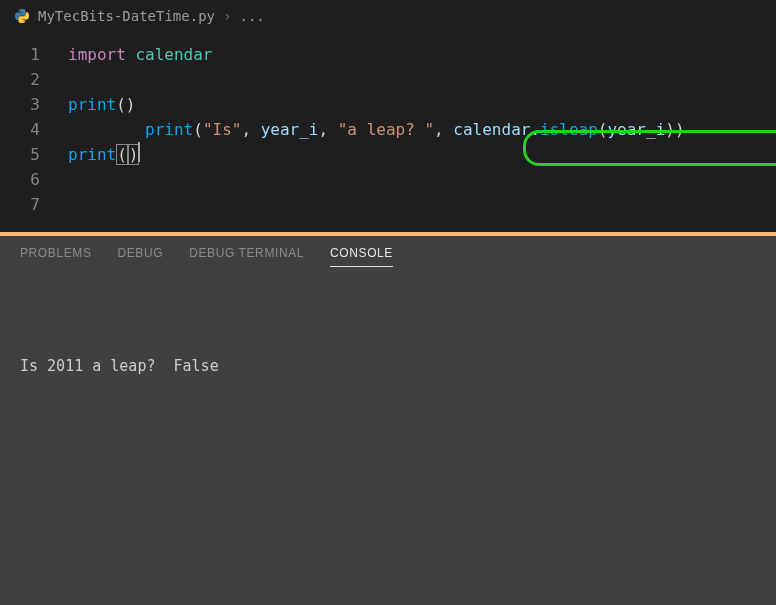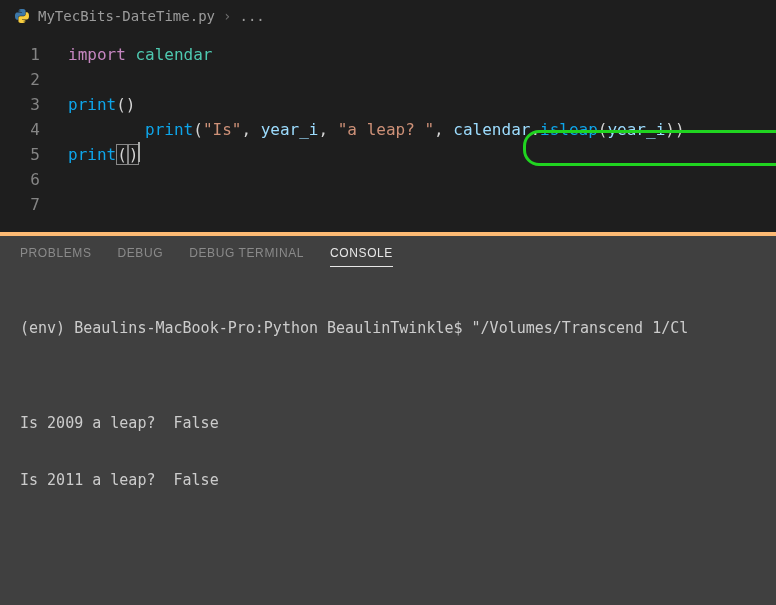--- a/index.html
+++ b/index.html
@@ -158,23 +158,21 @@
 </div>
 
 <div class="panel">
   <div class="panel-tabs">
     <div class="panel-tab">PROBLEMS</div>
     <div class="panel-tab">DEBUG</div>
     <div class="panel-tab">DEBUG TERMINAL</div>
     <div class="panel-tab active">CONSOLE</div>
   </div>
   <div class="terminal">
-    <div>(env) Beaulins-MacBook-Pro:Python BeaulinTwinkle$ "/Volumes/Transcend 1/Cl</div>
     <div></div>
-    <div>Is 2009 a leap?  False</div>
     <div>Is 2011 a leap?  False</div>
     
     
     
     
     
     
     
     
     

